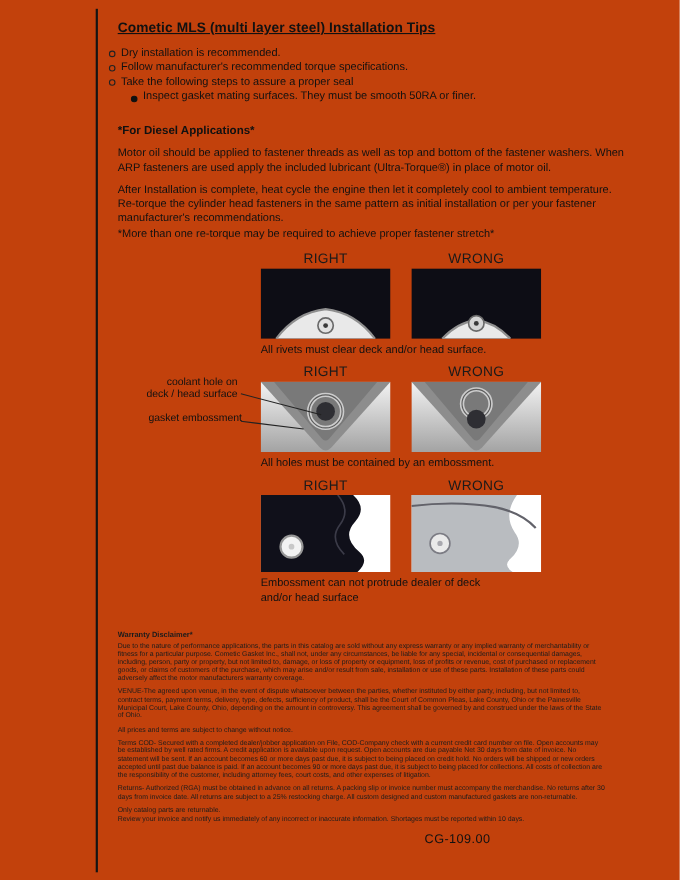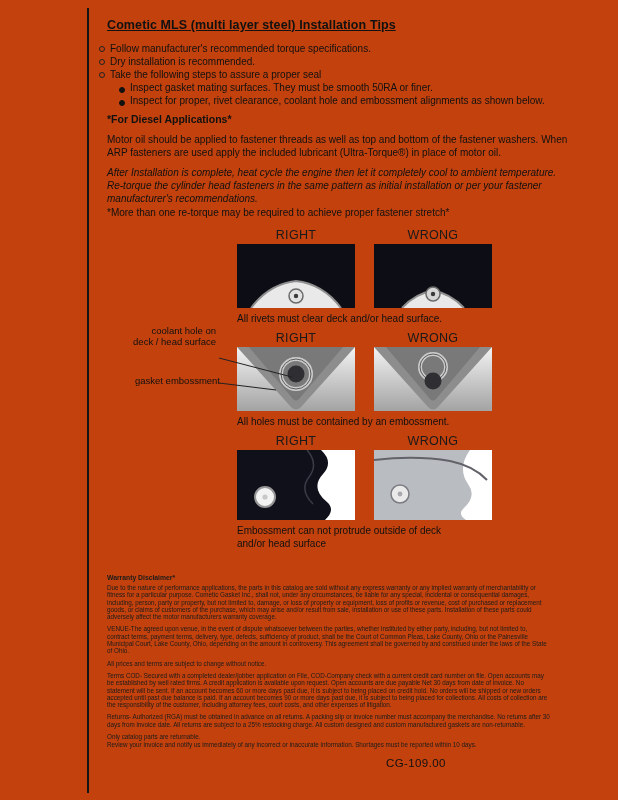--- a/index.html
+++ b/index.html
@@ -16,33 +16,33 @@
 
   .tips { position:absolute; left:99px; top:42px; width:470px; list-style:none; margin:0; padding:0; }
   .tips li { display:flex; align-items:flex-start; font-size:10px; line-height:13px; }
   .tips li.sub { margin-left:20px;align-items:center; }
   .b-open  { flex:0 0 auto; width:4px; height:4px; border:1px solid #222; border-radius:50%; margin:4px 5px 0 0; }
   .b-fill  { flex:0 0 auto; width:4px; height:4px; background:#111; border:1px solid #111; border-radius:50%; margin:4px 5px 0 0; }
 
   .diesel-heading { position:absolute; left:107px; top:113px; margin:0; font-size:10.5px; font-weight:bold; }
   .para { position:absolute; left:107px; width:468px; margin:0; font-size:10px; line-height:13px; }
   .para1 { top:133px; }
-  .para2 { top:166px;font-style:italic; }
+  .para2 { top:166px; }
   .note  { top:206px; }
 
   .figures { position:absolute; left:237px; top:228px; width:255px; }
   .fig-row + .fig-row { margin-top:6px; }
   .fig-labels { display:flex; justify-content:space-between; }
   .fig-label { width:118px; text-align:center; font-size:12.5px; line-height:14px; color:#1a1a1a; letter-spacing:0.3px; }
   .fig-panels { display:flex; justify-content:space-between; margin-top:2px; }
   .fig-panels svg { display:block; }
   .fig-caption { margin-top:4px; font-size:10px; line-height:13px; color:#111; }
 
   .callout { position:absolute; font-size:9.5px; line-height:11px; text-align:right; color:#111; }
-  .callout-coolant { left:112px; top:325px; width:104px; }
+  .callout-coolant { left:112px; top:342px; width:104px; }
   .callout-emboss  { left:116px; top:375px; width:104px; }
   .callout-lines { position:absolute; left:218px; top:350px; }
 
   .disclaimer { position:absolute; left:107px; top:574px; width:444px; color:#1c1c1c; }
   .disclaimer h3 { margin:0 0 3px 0; font-size:6.8px; font-weight:bold; }
   .disclaimer p  { margin:0 0 5px 0; font-size:6.3px; line-height:7.3px; }
   .disclaimer p.tight { margin-bottom:1px; }
 
   .footer { position:absolute; left:386px; top:757px; font-size:11.5px; letter-spacing:0.4px; color:#111; }
 </style>
@@ -50,37 +50,33 @@
 <body>
 
 <div class="page">
   <div class="left-rule"></div>
 
   <h1 class="title">Cometic MLS (multi layer steel) Installation Tips</h1>
 
   <ul class="tips">
     <li>
       <span class="b-open"></span>
-      <span>Follow manufacturer's recommended torque specifications.</span>
+      <span>Dry installation is recommended.</span>
     </li>
     <li>
       <span class="b-open"></span>
-      <span>Dry installation is recommended.</span>
+      <span>Follow manufacturer's recommended torque specifications.</span>
     </li>
     <li>
       <span class="b-open"></span>
       <span>Take the following steps to assure a proper seal</span>
     </li>
     <li class="sub">
       <span class="b-fill"></span>
       <span>Inspect gasket mating surfaces.  They must be smooth 50RA or finer.</span>
-    </li>
-    <li class="sub">
-      <span class="b-fill"></span>
-      <span>Inspect for proper, rivet clearance, coolant hole and embossment alignments as shown below.</span>
     </li>
   </ul>
 
   <h2 class="diesel-heading">*For Diesel Applications*</h2>
   <p class="para para1">Motor oil should be applied to fastener threads as well as top and bottom of the fastener washers. When ARP fasteners are used apply the included lubricant (Ultra-Torque®) in place of motor oil.</p>
   <p class="para para2">After Installation is complete, heat cycle the engine then let it completely cool to ambient temperature. Re-torque the cylinder head fasteners in the same pattern as initial installation or per your fastener manufacturer's recommendations.</p>
   <p class="para note">*More than one re-torque may be required to achieve proper fastener stretch*</p>
 
   <div class="figures">
 
@@ -161,21 +157,21 @@
         </svg>
         <svg width="118" height="70" viewBox="0 0 118 70">
           <rect width="118" height="70" fill="#ffffff"></rect>
           <path d="M0,0 H96 Q83,18 94,34 Q103,46 90,58 Q83,64 92,70 H0 Z" fill="#b9bcc0"></path>
           <path d="M0,10 Q42,5 76,11 Q100,16 113,30" fill="none" stroke="#62626a" stroke-width="2"></path>
           <circle cx="26" cy="44" r="9" fill="#eaeaea" stroke="#7c7c84" stroke-width="1.5"></circle>
           <circle cx="26" cy="44" r="2.4" fill="#a9a9af"></circle>
         </svg>
       </div>
       <div class="fig-caption">
-        <div>Embossment can not protrude outside of deck</div>
+        <div>Embossment can not protrude dealer of deck</div>
         <div>and/or head surface</div>
       </div>
     </div>
   </div>
 
   <div class="callout callout-coolant">
     <div>coolant hole on</div>
     <div>deck / head surface</div>
   </div>
   <div class="callout callout-emboss">gasket embossment</div>

